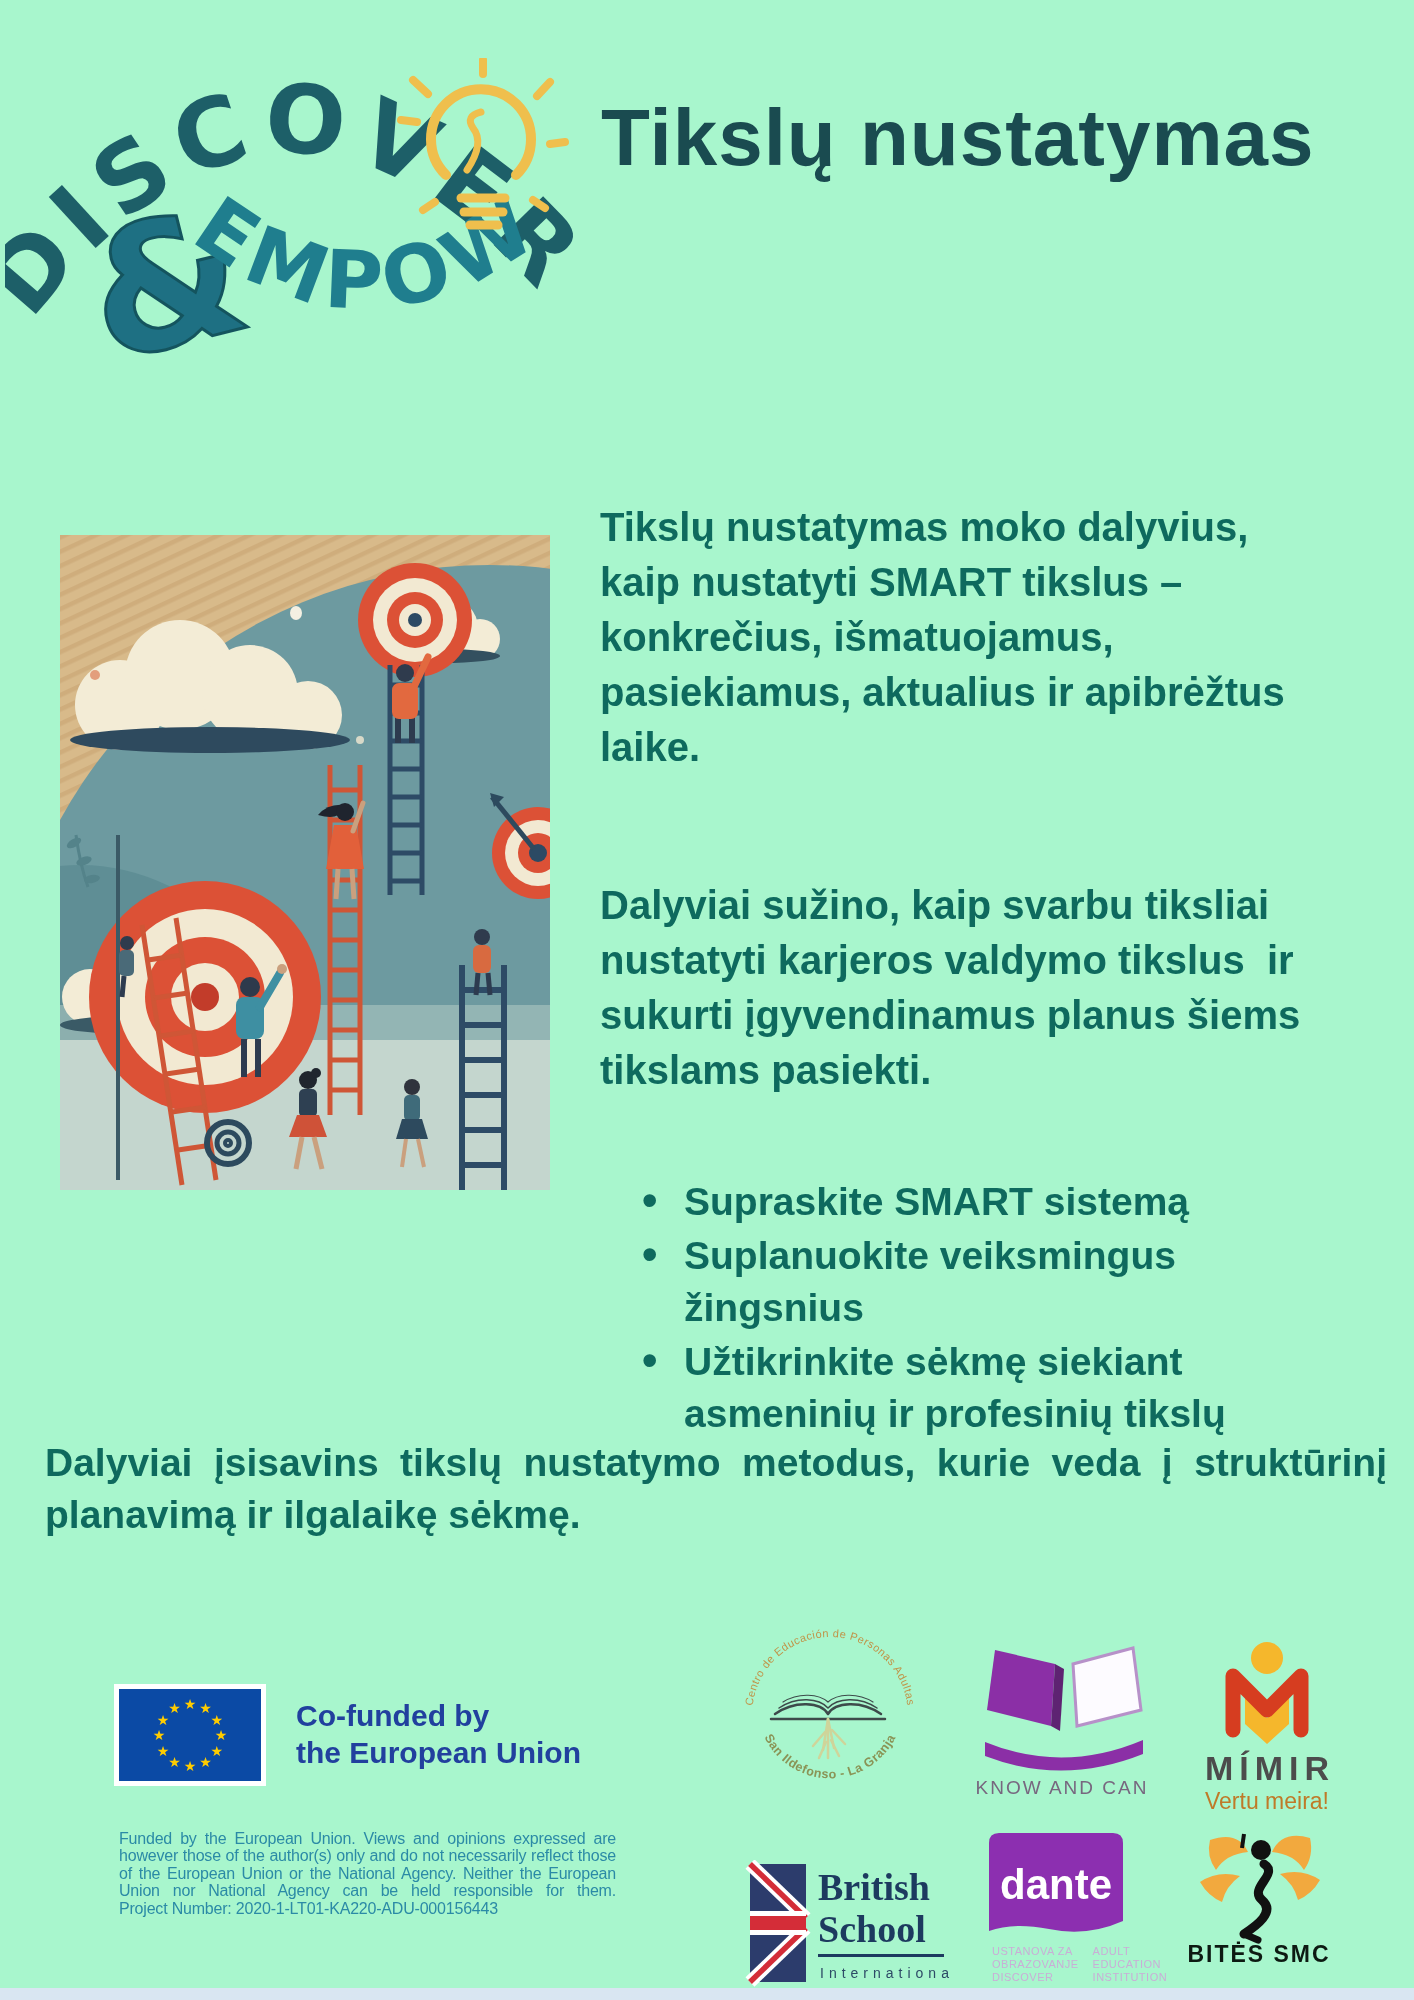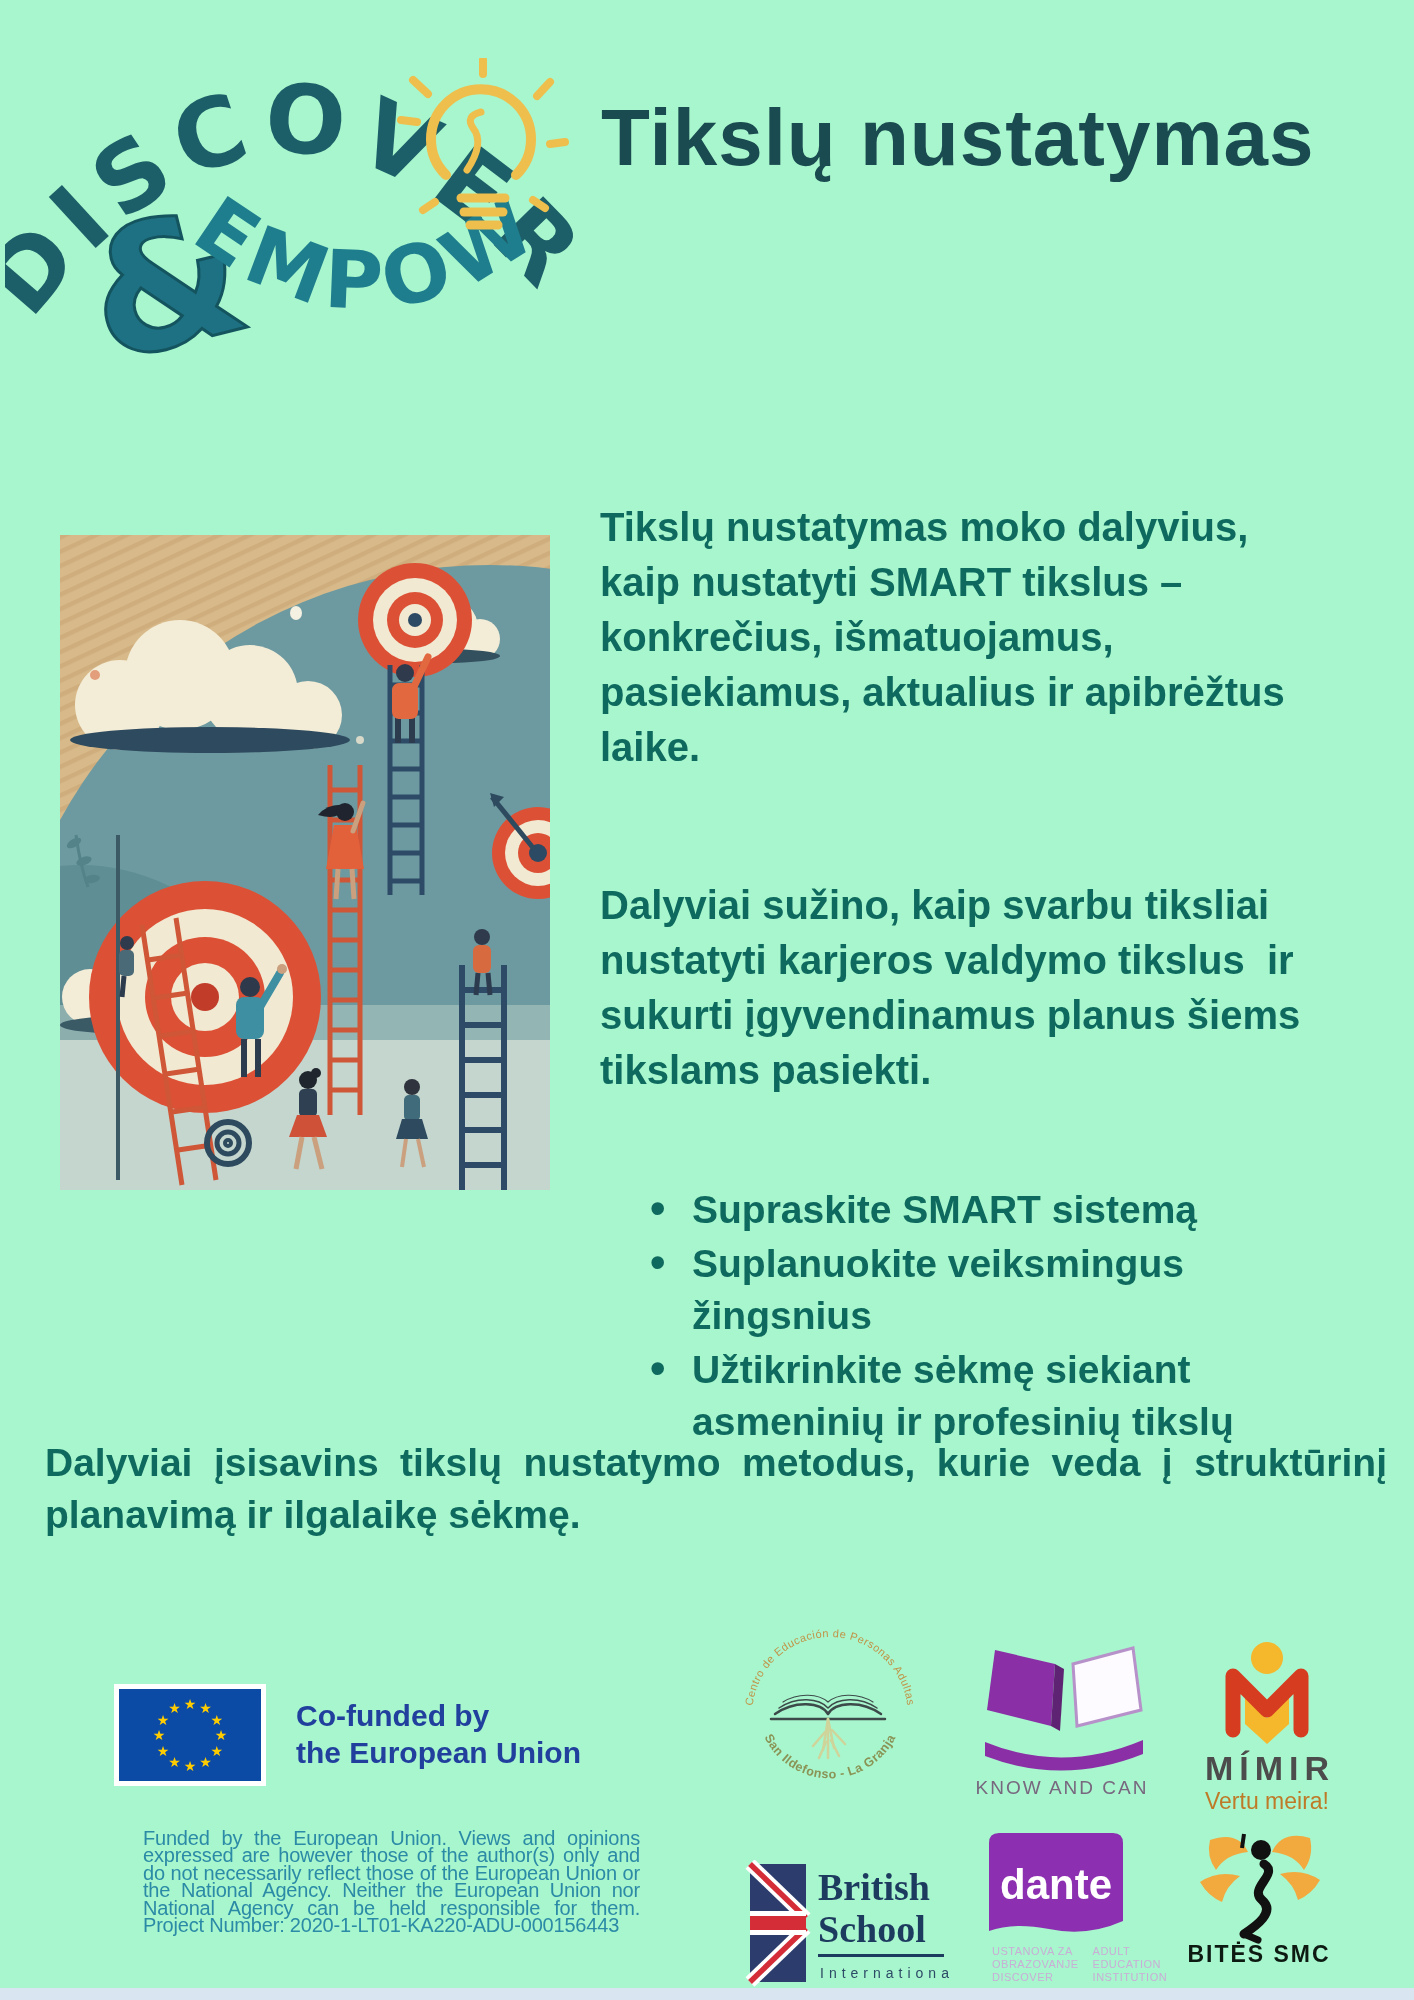--- a/index.html
+++ b/index.html
@@ -13,30 +13,30 @@
   .logo-word1{font-family:"DejaVu Sans",sans-serif;font-weight:bold;font-size:95px;fill:#1d5f68;letter-spacing:10px;}
   .logo-word2{font-family:"DejaVu Sans",sans-serif;font-weight:bold;font-size:80px;fill:#1f7e8e;letter-spacing:8px;}
   .logo-amp{font-family:"DejaVu Sans",sans-serif;font-weight:bold;font-size:175px;fill:#1e7083;stroke:#14545e;stroke-width:3px;}
   .bulb{stroke:#efbf4d;fill:none;stroke-linecap:round;}
   .page-title{left:553px;top:92px;font-size:80px;font-weight:bold;color:#1a4b50;letter-spacing:1px;white-space:nowrap;margin-left:48px;}
   .page-subtitle{left:853px;top:381px;font-size:45px;font-weight:bold;color:#154a50;letter-spacing:1px;white-space:nowrap;}
   
   .para{font-size:40px;font-weight:bold;color:#0e6a5e;line-height:55px;white-space:pre-wrap;}
   .para1{left:600px;top:500px;}
   .para2{left:600px;top:878px;}
-  .bullets{left:642px;top:1176px;margin:8px;padding:0;list-style:none;}
+  .bullets{left:642px;top:1176px;margin:0;padding:0;list-style:none;}
   .bullets li{position:relative;padding-left:42px;margin:0 0 2px 0;font-size:39px;font-weight:bold;color:#0e6a5e;line-height:52px;}
   .bullets li::before{content:"•";position:absolute;left:0;top:-2px;font-size:44px;}
   .bullets li span{white-space:pre-wrap;display:block;}
   .closing{left:45px;top:1437px;width:1342px;font-size:39px;font-weight:bold;color:#0e6a5e;line-height:52px;text-align:justify;}
   
   .eu-flag{left:114px;top:1684px;}
   .eu-star{fill:#ffcc00;font-size:14px;text-anchor:middle;}
   .eu-text{left:296px;top:1697px;font-size:30px;font-weight:bold;color:#21409e;line-height:37px;white-space:nowrap;}
-  .disclaimer{left:119px;top:1830px;width:497px;color:#2b8aa6;font-size:20px;line-height:17.4px;letter-spacing:-0.2px;margin-left:24px;}
+  .disclaimer{left:119px;top:1830px;width:497px;color:#2b8aa6;font-size:16px;line-height:17.4px;letter-spacing:-0.2px;}
   .disclaimer .main{text-align:justify;text-align-last:justify;}
   .centro-arc-top{font-size:11px;fill:#c09448;letter-spacing:0.5px;}
   .centro-arc-bottom{font-size:12.5px;fill:#8a9456;letter-spacing:0.5px;font-weight:bold;}
   .know-label{font-size:19px;fill:#77677f;letter-spacing:2px;text-anchor:middle;}
   .mimir-name{font-size:34px;font-weight:bold;fill:#4c4c4c;letter-spacing:6px;text-anchor:middle;}
   .mimir-tag{font-size:23px;fill:#bf7a28;text-anchor:middle;}
   .bs-serif{font-family:"Liberation Serif",serif;font-weight:bold;font-size:38px;fill:#1d3a5f;}
   .bs-intl{font-size:14px;letter-spacing:5px;fill:#2d4a66;}
   .dante-name{font-size:42px;font-weight:bold;fill:#ffffff;text-anchor:middle;}
   .dante-cols{left:992px;top:1945px;width:140px;display:flex;gap:14px;}

